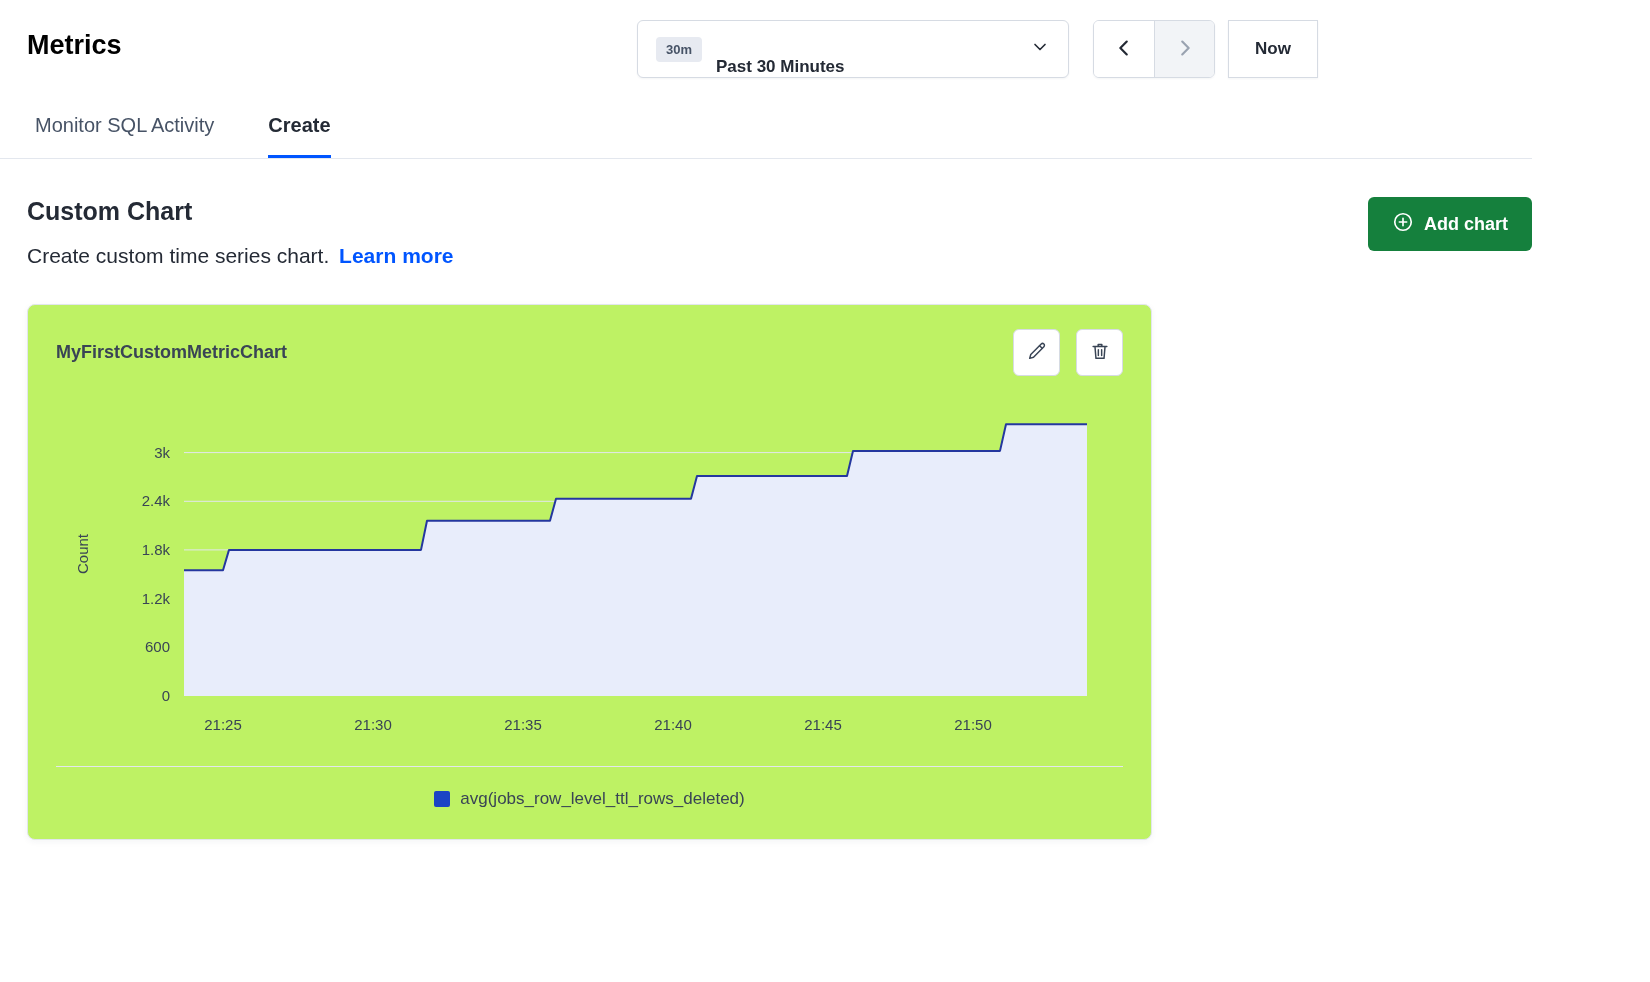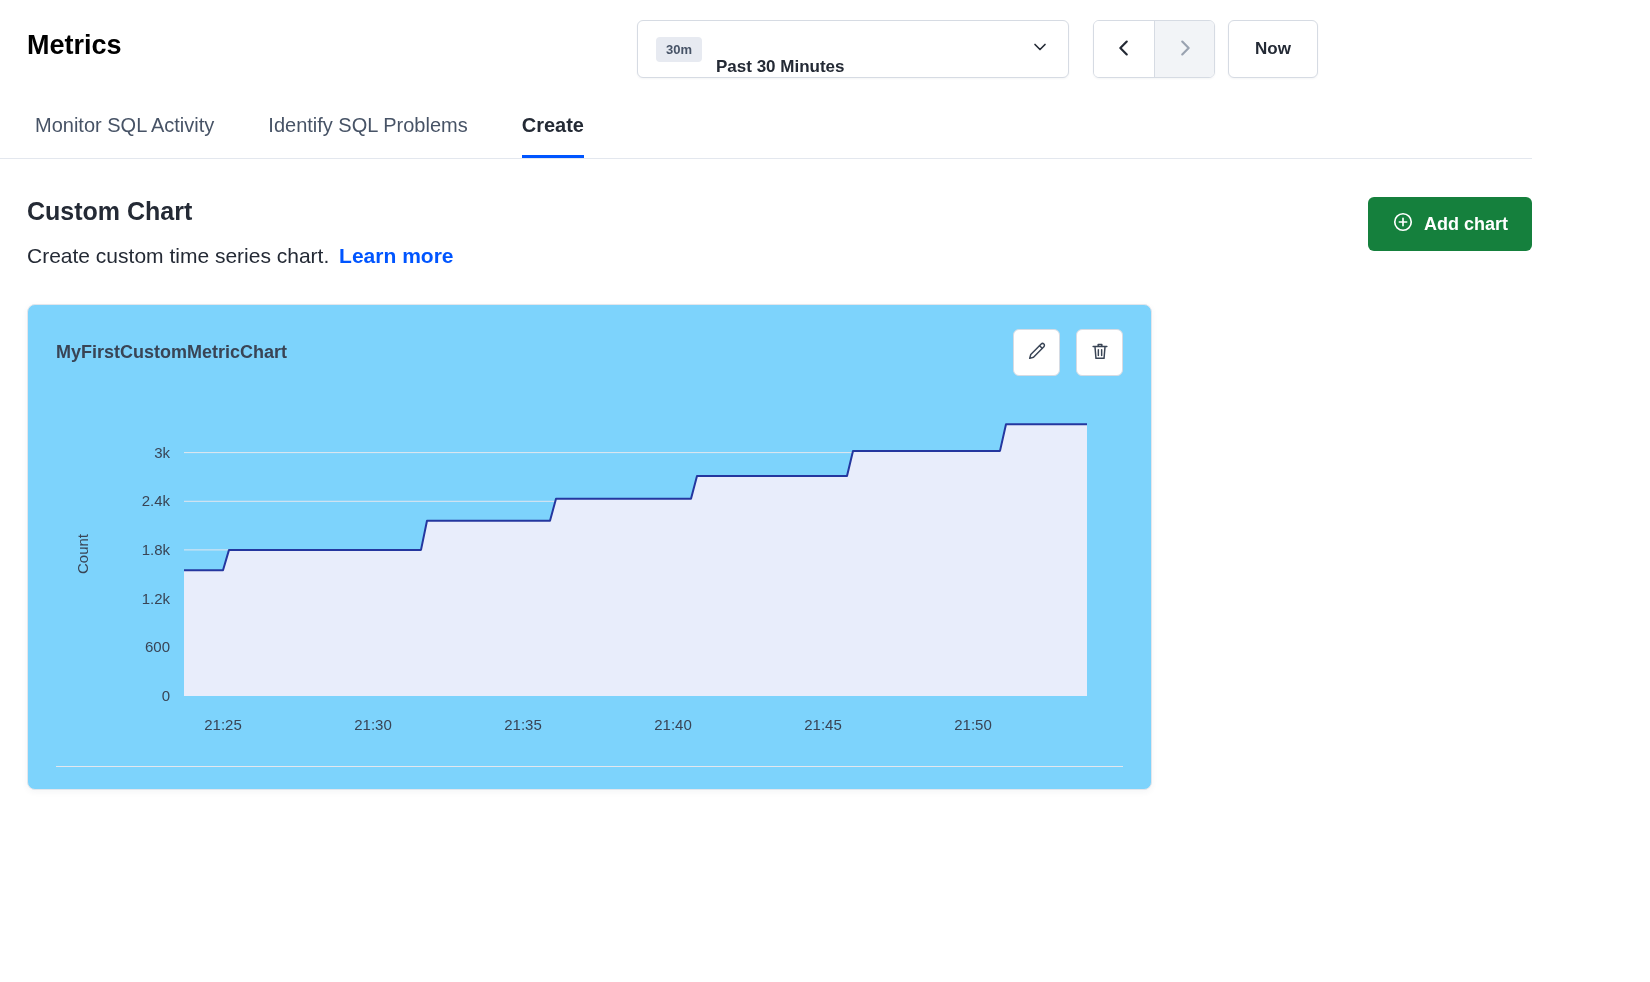--- a/index.html
+++ b/index.html
@@ -31,21 +31,21 @@
   }
   .pager button {
     width: 60px; height: 100%; border: none; background: #fff; cursor: pointer;
     display: flex; align-items: center; justify-content: center;
   }
   .pager button + button { border-left: 1px solid #d6dbe3; }
   .pager .next { background: #f2f4f7; cursor: default; }
 
   .now-button {
     margin-left: 13px; width: 90px; height: 58px; background: #fff; border: 1px solid #d6dbe3;
-    border-radius: 6px; font-family: inherit; font-size: 17px; font-weight: 600; color: #242a35;
+    border-radius: 0; font-family: inherit; font-size: 17px; font-weight: 600; color: #242a35;
     cursor: pointer; box-shadow: 0 1px 2px rgba(40,50,70,.05);
   }
 
   
   .tabs {
     display: flex; gap: 46px; padding: 0 27px; margin-top: 14px;
     border-bottom: 1px solid #e3e7ee; width: 1532px; margin-left: 0;
   }
   .tab {
     font-size: 20px; color: #475366; padding: 10px 0 18px 0; cursor: pointer;
@@ -61,21 +61,21 @@
   .learn-more { color: #0055ff; font-weight: 600; text-decoration: none; cursor: pointer; margin-left: 4px; }
   .add-chart-button {
     position: absolute; right: 0; top: 0; height: 54px; padding: 16px 24px;
     background: #15803d; color: #fff; border: none; border-radius: 6px;
     font-family: inherit; font-size: 18px; font-weight: 700; cursor: pointer;
     display: flex; align-items: center; gap: 10px;
   }
 
   
   .card {
-    margin: 36px 0 0 27px; width: 1125px; background: #7dd3fc;
+    margin: 36px 0 0 27px; width: 1125px; background: #bef264;
     border: 1px solid #e2e6ec; border-radius: 8px;
     box-shadow: 0 2px 6px rgba(40,50,70,.05);
     padding: 24px 28px 22px 28px;
   }
   .card-head { display: flex; align-items: center; justify-content: space-between; }
   .card-title { font-size: 18px; font-weight: 700; color: #394455; }
   .card-actions { display: flex; gap: 16px; }
   .icon-button {
     width: 47px; height: 47px; background: #fff; border: 1px solid #d6dbe3; border-radius: 6px;
     display: flex; align-items: center; justify-content: center; cursor: pointer;
@@ -123,21 +123,20 @@
           </span>
         </button>
       </div>
 
       <button class="now-button">Now</button>
     </div>
   </div>
 
   <nav class="tabs">
     <div class="tab">Monitor SQL Activity</div>
-    <div class="tab">Identify SQL Problems</div>
     <div class="tab active">Create</div>
   </nav>
 
   <div class="section-head">
     <h2 class="section-title">Custom Chart</h2>
     <p class="section-desc">
       <span>Create custom time series chart.</span>
       <a class="learn-more">Learn more</a>
     </p>
     <button class="add-chart-button">
@@ -191,15 +190,19 @@
           <text x="467.0" y="332" text-anchor="middle" class="tick">21:35</text>
           <text x="617.0" y="332" text-anchor="middle" class="tick">21:40</text>
           <text x="767.0" y="332" text-anchor="middle" class="tick">21:45</text>
           <text x="917.0" y="332" text-anchor="middle" class="tick">21:50</text>
           <path d="M128.0,172.2 L167.0,172.2 L173.0,151.9 L365.0,151.9 L371.0,122.7 L494.0,122.7 L500.0,100.8 L635.0,100.8 L641.0,78.1 L791.0,78.1 L797.0,52.9 L944.0,52.9 L950.0,26.2 L1031.0,26.2 L1031.0,298.0 L128.0,298.0 Z" fill="#e8edfb"></path>
           <path d="M128.0,172.2 L167.0,172.2 L173.0,151.9 L365.0,151.9 L371.0,122.7 L494.0,122.7 L500.0,100.8 L635.0,100.8 L641.0,78.1 L791.0,78.1 L797.0,52.9 L944.0,52.9 L950.0,26.2 L1031.0,26.2" fill="none" stroke="#24379f" stroke-width="2" stroke-linejoin="round"></path>
           <text x="32" y="156.0" class="tick" text-anchor="middle" transform="rotate(-90 32 156.0)">Count</text>
         </svg></div>
 
     <hr class="legend-divider">
+    <div class="legend-row">
+      <span class="legend-swatch" style="background: rgb(26, 68, 196);"></span>
+      <span class="legend-label">avg(jobs_row_level_ttl_rows_deleted)</span>
+    </div>
   </div>
 
 </div>
 
 </body></html>

